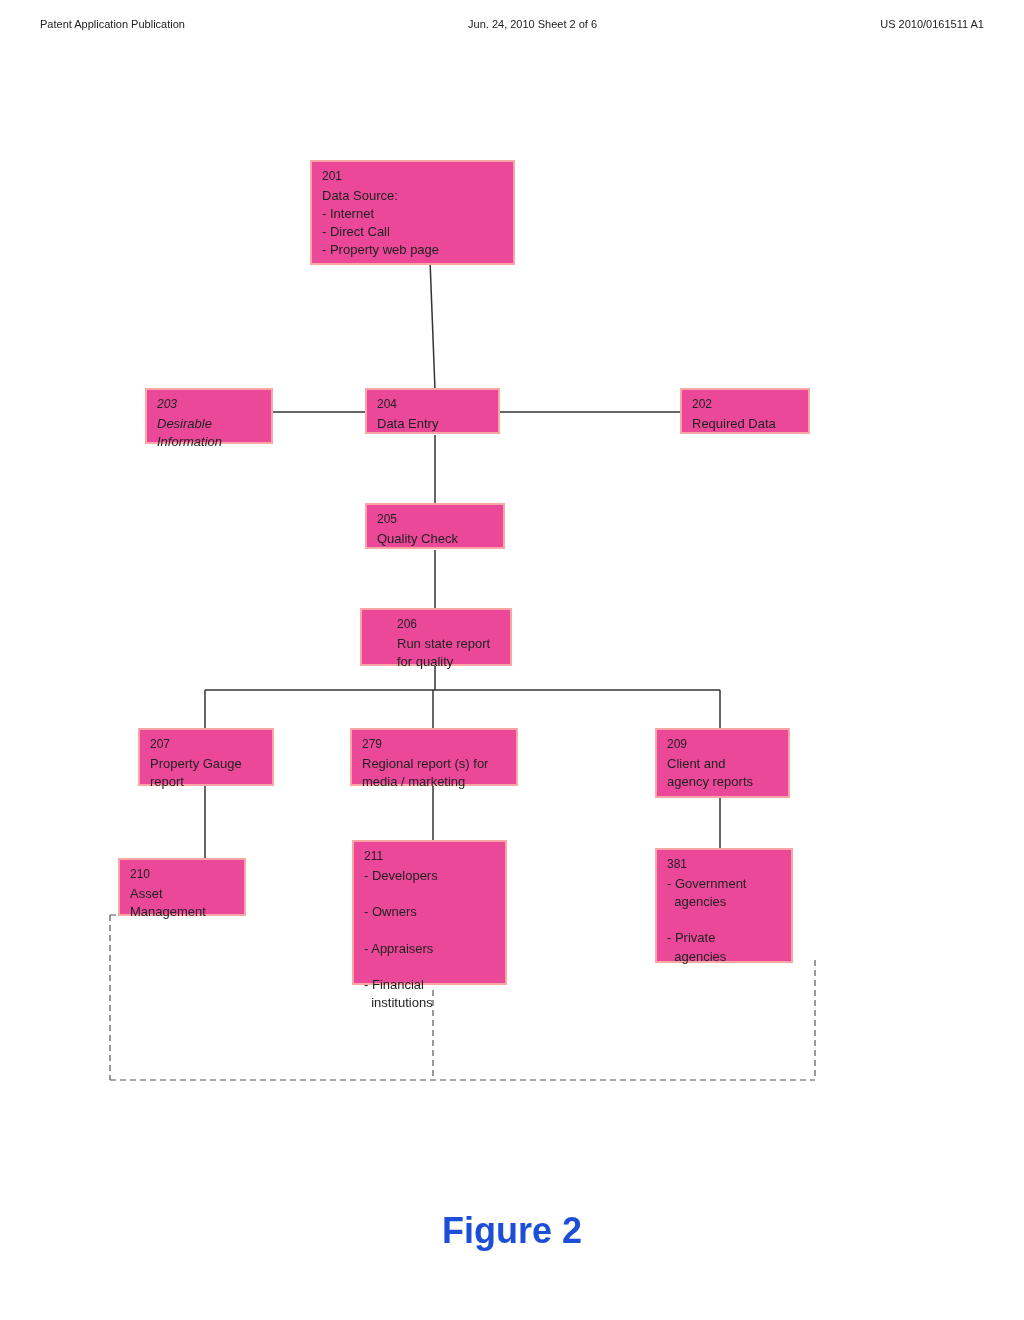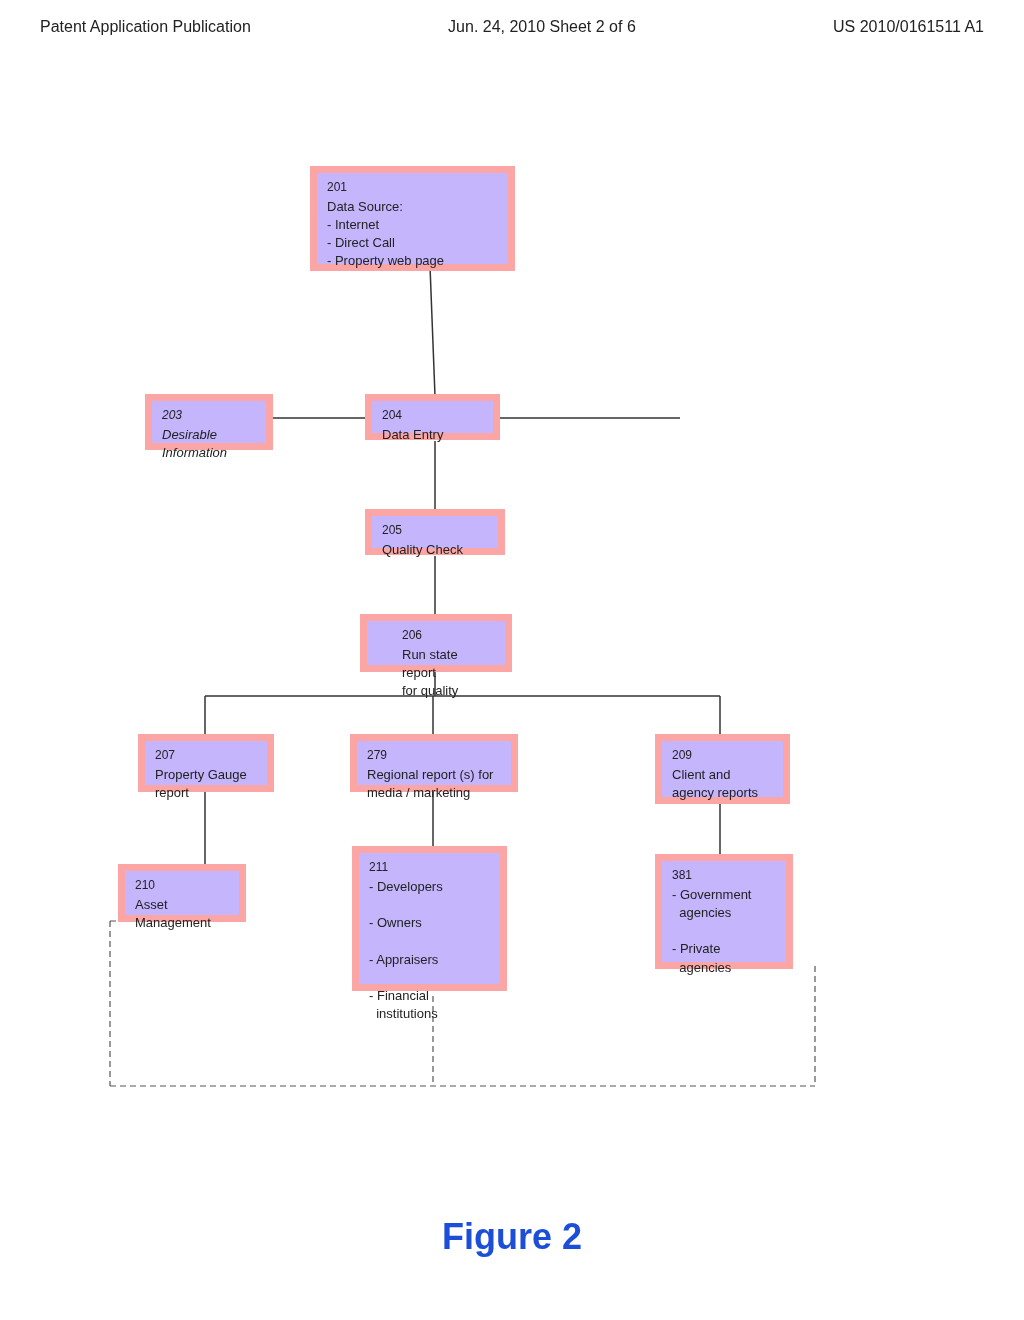--- a/index.html
+++ b/index.html
@@ -9,35 +9,35 @@
       width: 1024px;
       min-height: 1320px;
       position: relative;
       overflow-x: hidden;
     }
 
     .page-header {
       display: flex;
       justify-content: space-between;
       padding: 18px 40px 0 40px;
-      font-size: 16px;
+      font-size: 11px;
       color: #222;
     }
 
     .diagram-area {
       position: relative;
       width: 1024px;
       height: 1150px;
       margin-top: 10px;
     }
 
     .box {
       position: absolute;
-      border: 7px solid #fca5a5;
-      background: #c4b5fd;
+      border: 2px solid #fca5a5;
+      background: #ec4899;
       font-size: 13px;
       color: #222;
       padding: 6px 10px;
       text-align: left;
       line-height: 1.4;
     }
 
     .box .box-num {
       font-size: 12px;
       color: #222;
@@ -116,20 +116,24 @@
   <div class="box" style="left:145px; top:348px; width:128px; height:56px;font-style:italic;">
     <span class="box-num">203</span>
     <span>Desirable<br>Information</span>
   </div>
 
   <div class="box" style="left:365px; top:348px; width:135px; height:46px;">
     <span class="box-num">204</span>
     <span>Data Entry</span>
   </div>
 
+  <div class="box" style="left:680px; top:348px; width:130px; height:46px;">
+    <span class="box-num">202</span>
+    <span>Required Data</span>
+  </div>
 
   <div class="box" style="left:365px; top:463px; width:140px; height:46px;">
     <span class="box-num">205</span>
     <span>Quality Check</span>
   </div>
 
   <div class="box" style="left:360px; top:568px; width:152px; height:58px;padding-left:35px;">
     <span class="box-num">206</span>
     <span>Run state report<br>for quality</span>
   </div>

